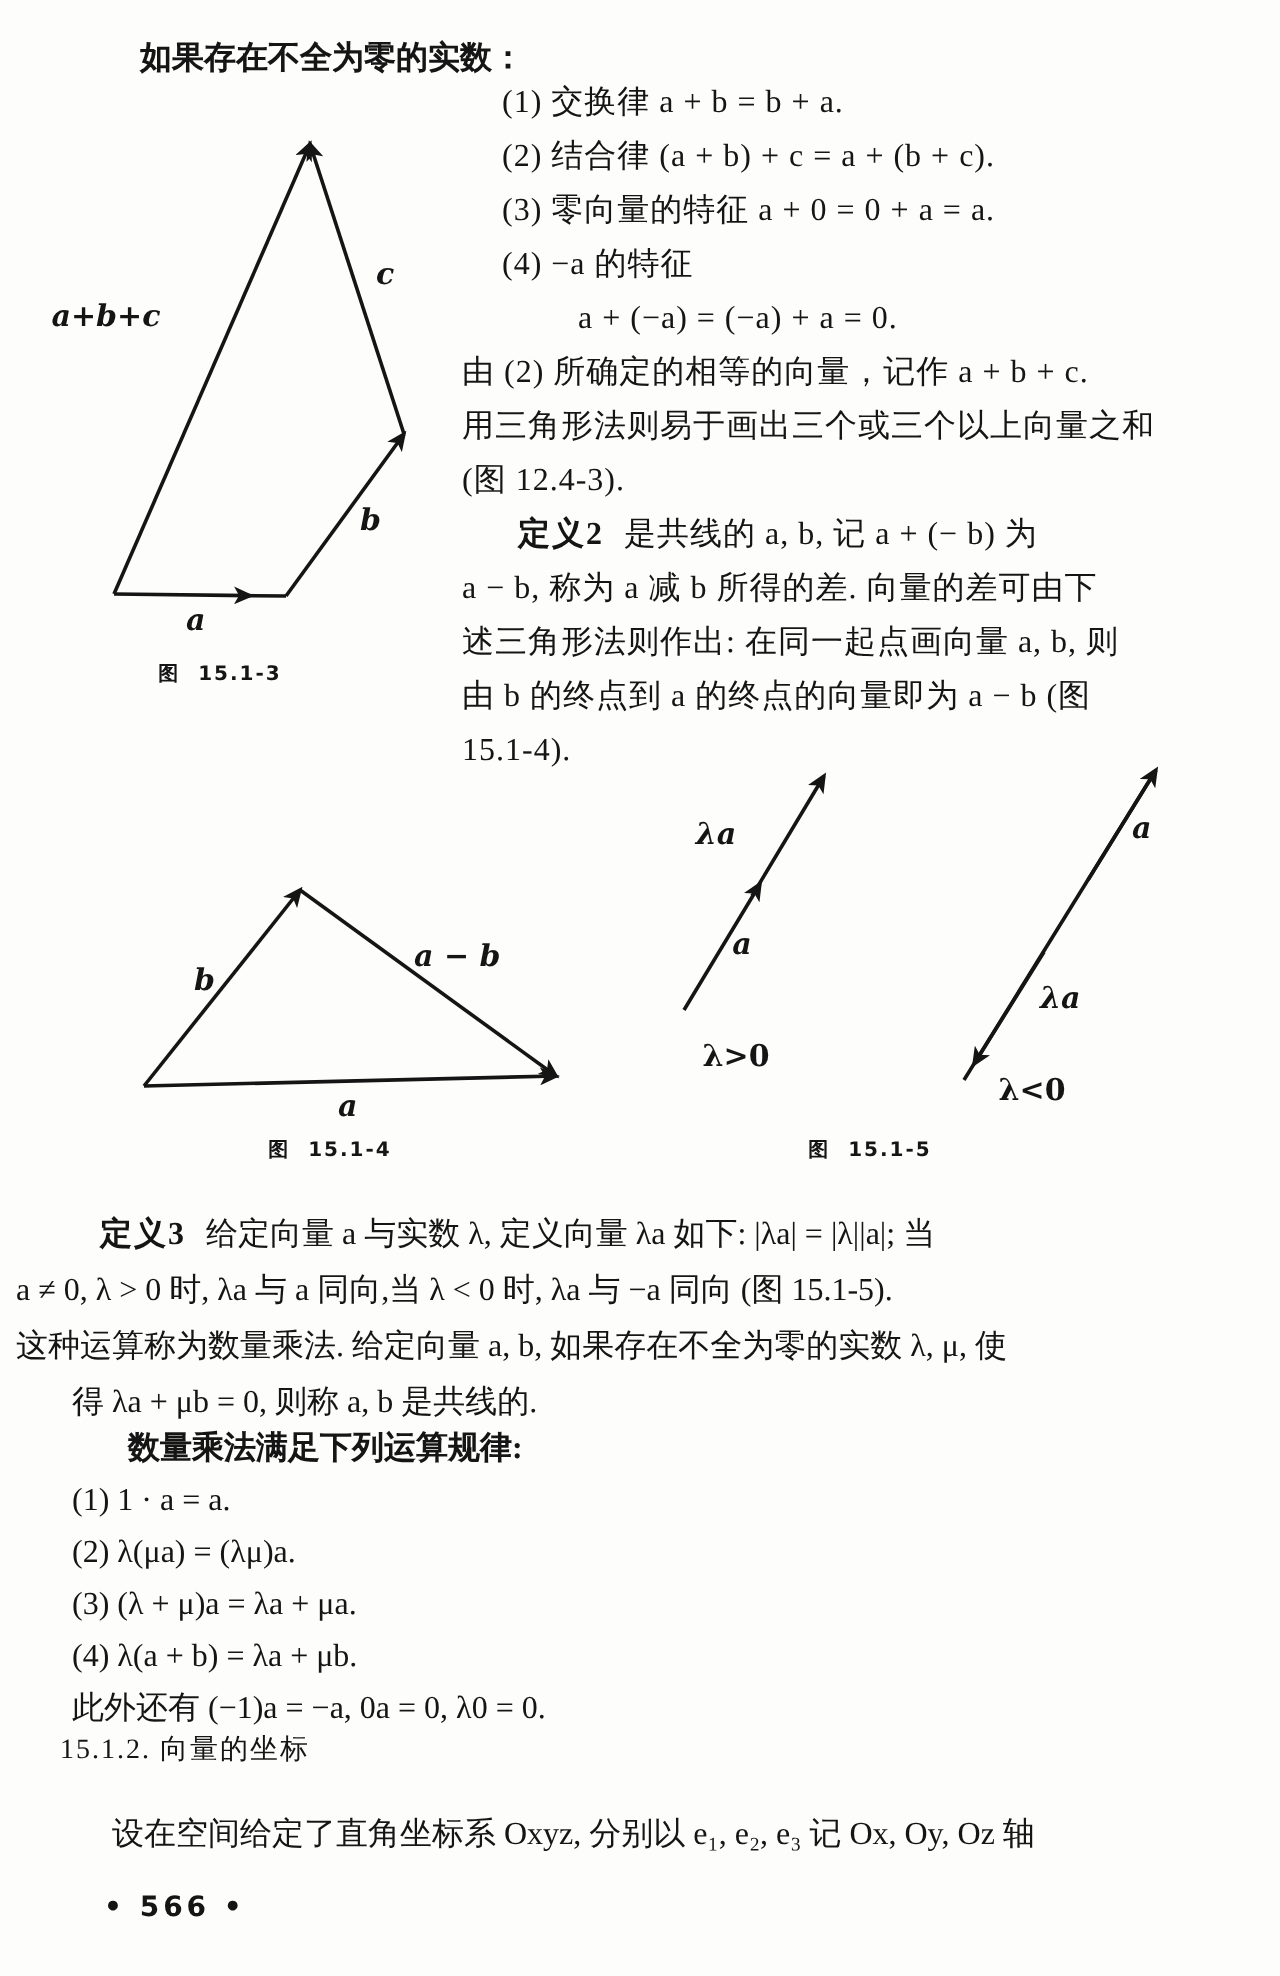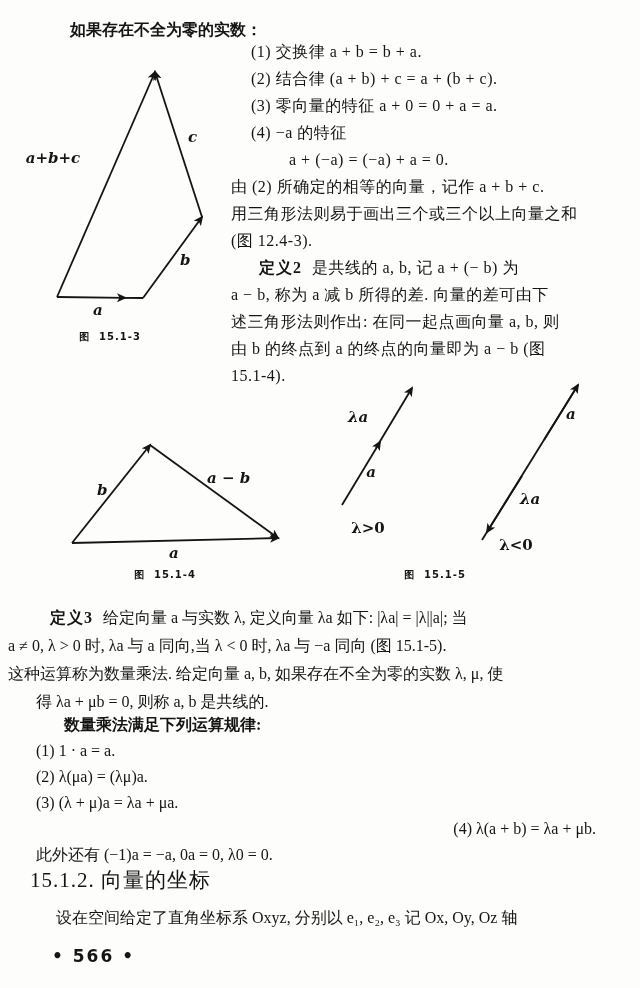--- a/index.html
+++ b/index.html
@@ -19,22 +19,22 @@
   .boldline{font-weight:bold;}
   .caption{
     font-size:10px;letter-spacing:1px;white-space:pre;text-align:center;
     font-family:"DejaVu Sans","Liberation Sans",sans-serif;font-weight:bold;
   }
   .fig svg{display:block;}
   .figlab{
     font-style:italic;font-weight:bold;font-size:15px;
     font-family:"DejaVu Serif","Liberation Serif",serif;fill:#151515;
   }
-  .heading{font-size:21px;letter-spacing:1px;white-space:nowrap;}
-  .pagenum{font-size:17px;font-weight:bold;letter-spacing:2px;
+  .heading{font-size:14px;letter-spacing:1px;white-space:nowrap;}
+  .pagenum{font-size:14px;font-weight:bold;letter-spacing:2px;
     font-family:"DejaVu Sans","Liberation Sans",sans-serif;}
 </style>
 </head>
 <body>
 
 <div class="abs tline" style="left:70px;top:16px;font-weight:bold;">如果存在不全为零的实数：</div>
 
 <div class="abs rcol" style="left:231px;top:38px;width:393px;">
   <div class="tline indent20">(1) 交换律 a + b = b + a.</div>
   <div class="tline indent20">(2) 结合律 (a + b) + c = a + (b + c).</div>
@@ -118,21 +118,21 @@
   <div class="tline" style="line-height:28px;">a ≠ 0, λ &gt; 0 时, λa 与 a 同向,当 λ &lt; 0 时, λa 与 −a 同向 (图 15.1-5).</div>
   <div class="tline boldline" style="line-height:28px;font-weight:normal;">这种运算称为数量乘法. 给定向量 a, b, 如果存在不全为零的实数 λ, μ, 使</div>
   <div class="tline indent28" style="line-height:28px;">得 λa + μb = 0, 则称 a, b 是共线的.</div>
 </div>
 
 <div class="abs" style="left:36px;top:712px;width:560px;">
   <div class="tline indent28" style="line-height:26px;font-weight:bold;">数量乘法满足下列运算规律:</div>
   <div class="tline" style="line-height:26px;">(1) 1 · a = a.</div>
   <div class="tline" style="line-height:26px;">(2) λ(μa) = (λμ)a.</div>
   <div class="tline" style="line-height:26px;">(3) (λ + μ)a = λa + μa.</div>
-  <div class="tline" style="line-height:26px;text-align:right;">(4) λ(a + b) = λa + μb.</div>
+  <div class="tline" style="line-height:26px;">(4) λ(a + b) = λa + μb.</div>
   <div class="tline" style="line-height:26px;">此外还有 (−1)a = −a, 0a = 0, λ0 = 0.</div>
 </div>
 
 <div class="abs heading" style="left:30px;top:866px;">15.1.2. 向量的坐标</div>
 
 <div class="abs tline" style="left:8px;top:904px;width:628px;">
   <span class="indent42" style="padding-left:48px;">设在空间给定了直角坐标系 Oxyz, 分别以 e₁, e₂, e₃ 记 Ox, Oy, Oz 轴</span>
 </div>
 
 <div class="abs pagenum" style="left:52px;top:946px;">• 566 •</div>

